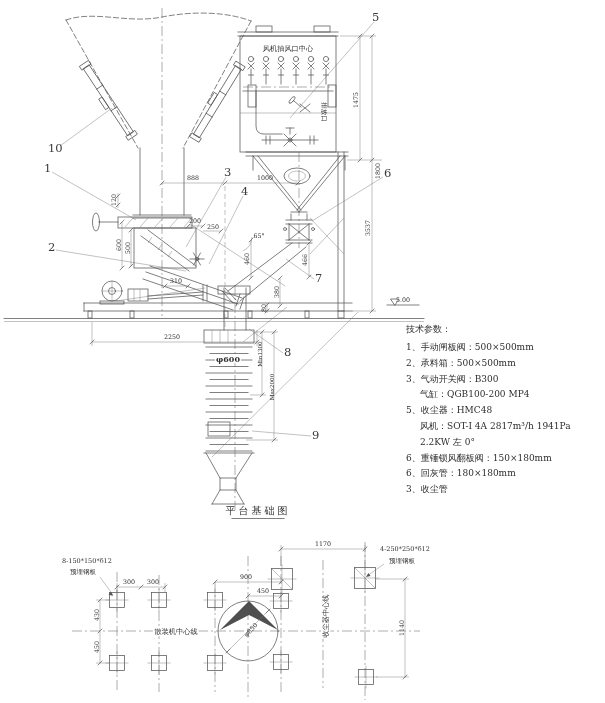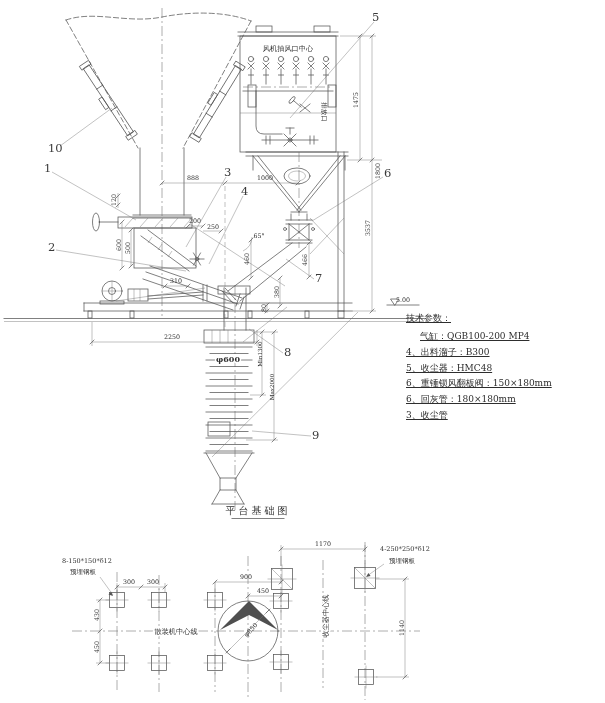--- a/index.html
+++ b/index.html
@@ -14,21 +14,21 @@
   text{fill:#2f2f2f;font-family:"DejaVu Serif", serif;}
   .dim{font-size:6.3px;}
   .dim2{font-size:5.6px;}
   .co{font-size:11.5px;fill:#3a3a3a;}
   .cjk{font-size:7.2px;}
   .cjs{font-size:6.5px;}
   .ti{font-size:10px;letter-spacing:3px;}
   .big{font-size:8px;font-weight:bold;}
   .halo{paint-order:stroke;stroke:#fff;stroke-width:3px;}
   
-  .tech{position:absolute;left:406px;top:313px;width:198px;font-size:9px;color:#2e2e2e;line-height:11px;text-decoration:underline;}
+  .tech{position:absolute;left:406px;top:324px;width:198px;font-size:9px;color:#2e2e2e;line-height:11px;}
   .tp-title{margin-bottom:7px;}
   .tp-line{margin-bottom:4.8px;}
   .ind{padding-left:14px;}
 </style>
 </head>
 <body>
 
 <div class="canvas">
 <svg width="605" height="703" viewBox="0 0 605 703">
 <defs>
@@ -393,20 +393,24 @@
     <path d="M366,577 l4.6,-1 l-2.2,-3 z" fill="#555" stroke="none"></path>
   </g>
 
   <text class="cjk halo" x="176" y="634" text-anchor="middle">散装机中心线</text>
   <text class="cjk halo" transform="rotate(-90 326 616)" x="326" y="618" text-anchor="middle">收尘器中心线</text>
 </g>
 </svg>
 
 <div class="tech">
   <div class="tp-title">技术参数：</div>
+  <div class="tp-line">1、手动闸板阀：500×500mm</div>
+  <div class="tp-line">2、承料箱：500×500mm</div>
+  <div class="tp-line">3、气动开关阀：B300</div>
   <div class="tp-line ind">气缸：QGB100-200 MP4</div>
-  <div class="tp-line">4、出料溜子：B300</div>
   <div class="tp-line">5、收尘器：HMC48</div>
+  <div class="tp-line ind">风机：SOT-Ⅰ 4A 2817m³/h 1941Pa</div>
+  <div class="tp-line ind">2.2KW 左 0°</div>
   <div class="tp-line">6、重锤锁风翻板阀：150×180mm</div>
   <div class="tp-line">6、回灰管：180×180mm</div>
   <div class="tp-line">3、收尘管</div>
 </div>
 </div>
 
 </body></html>

